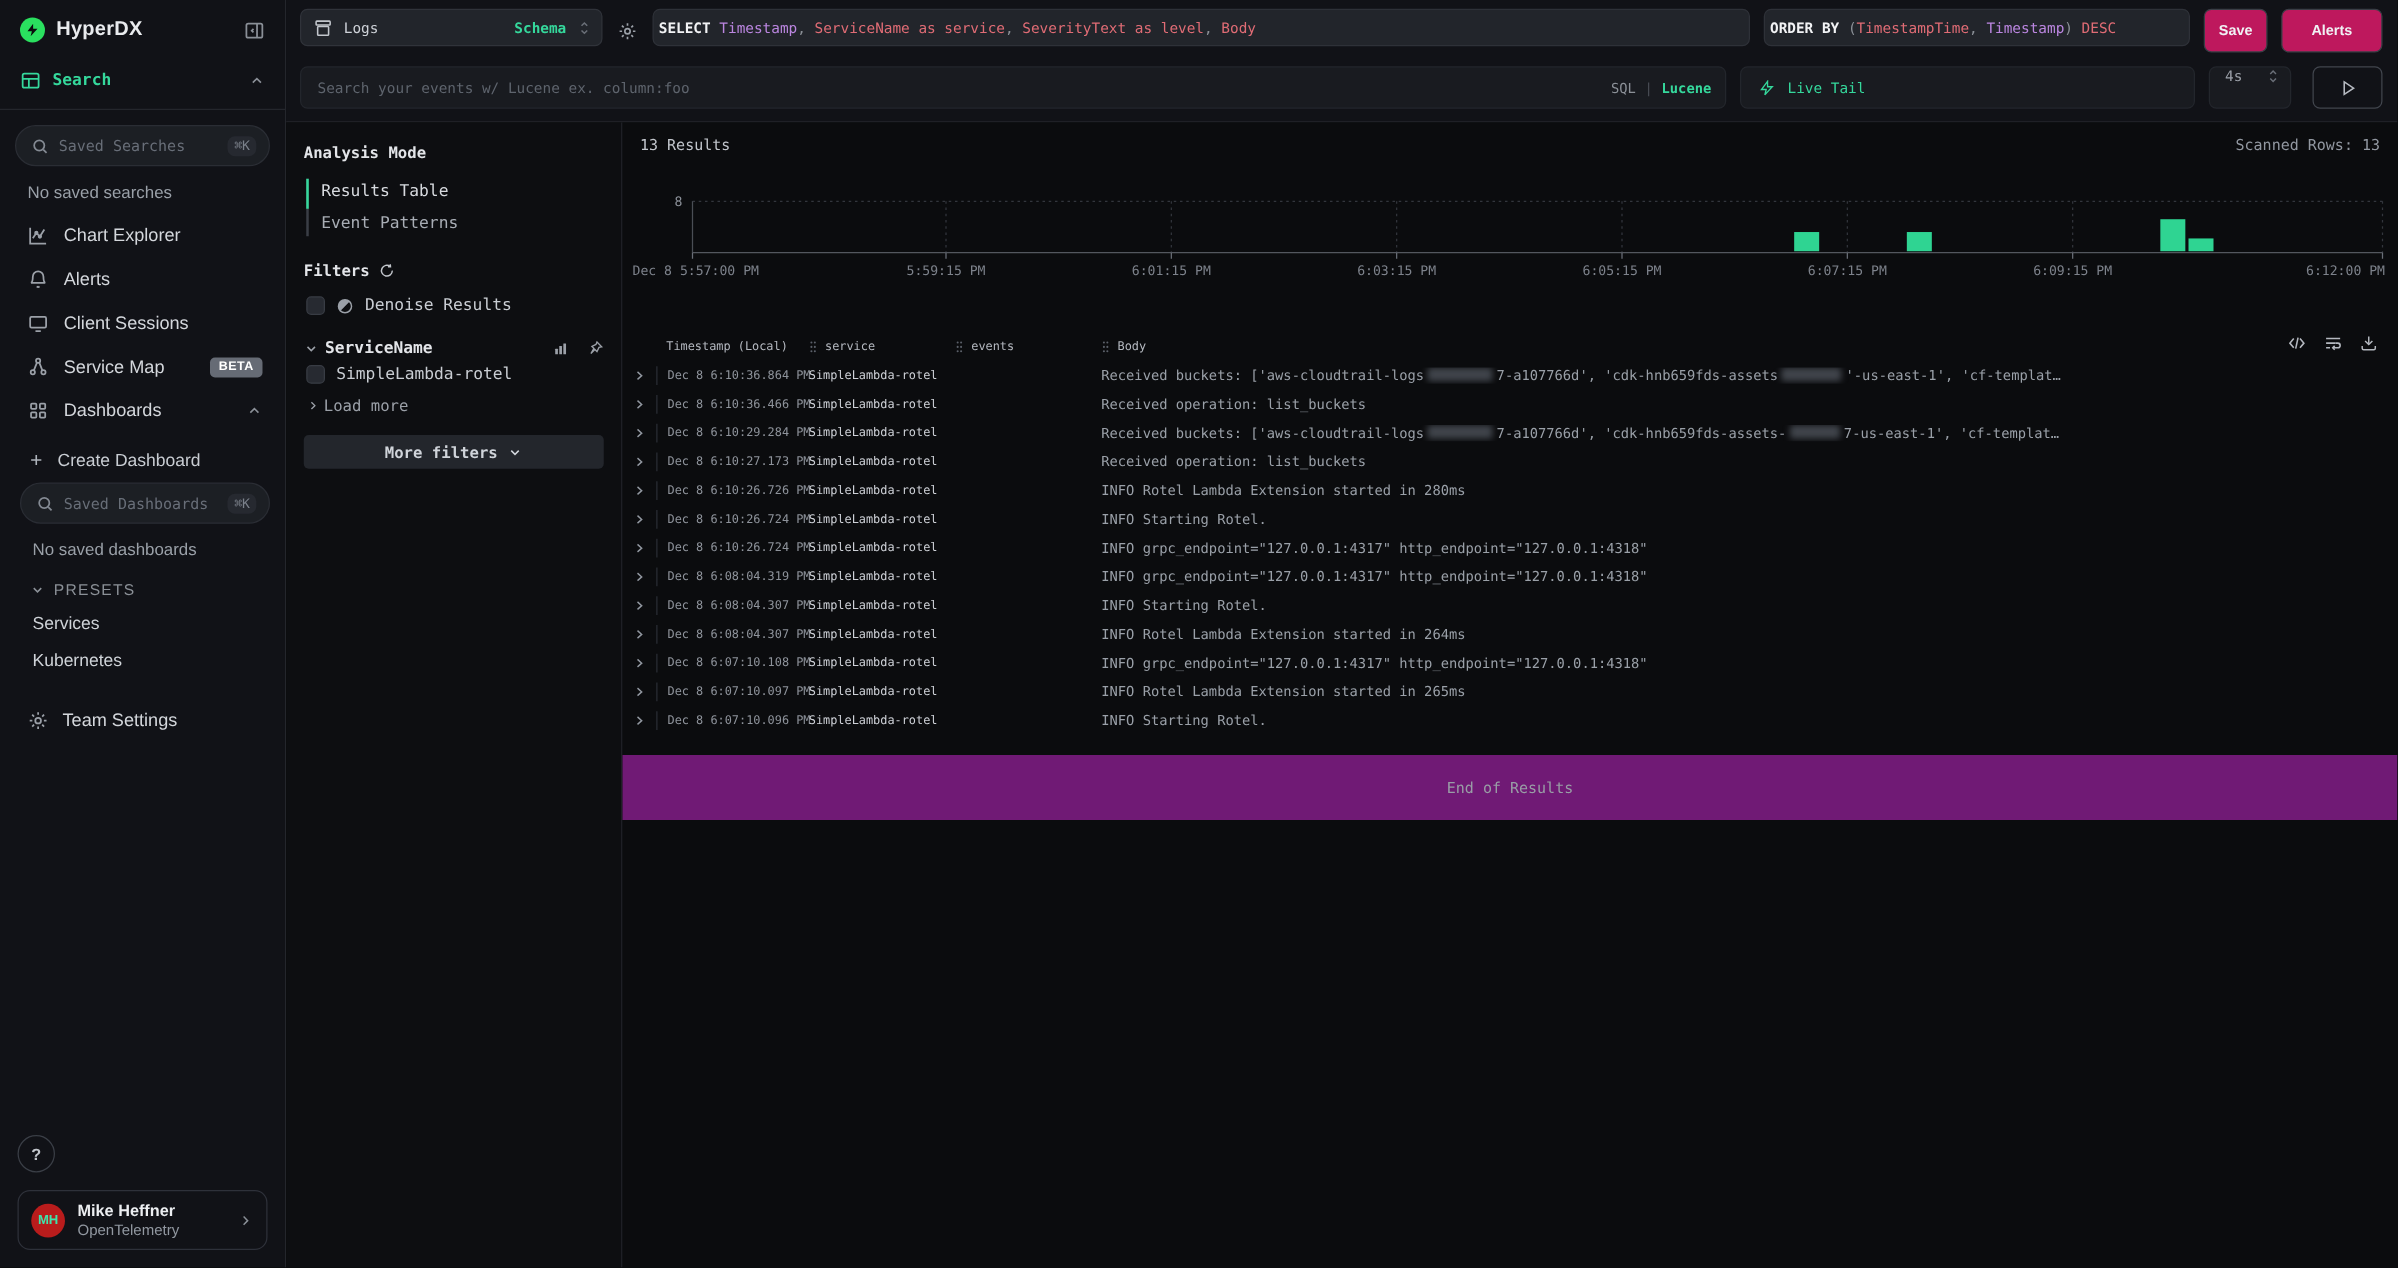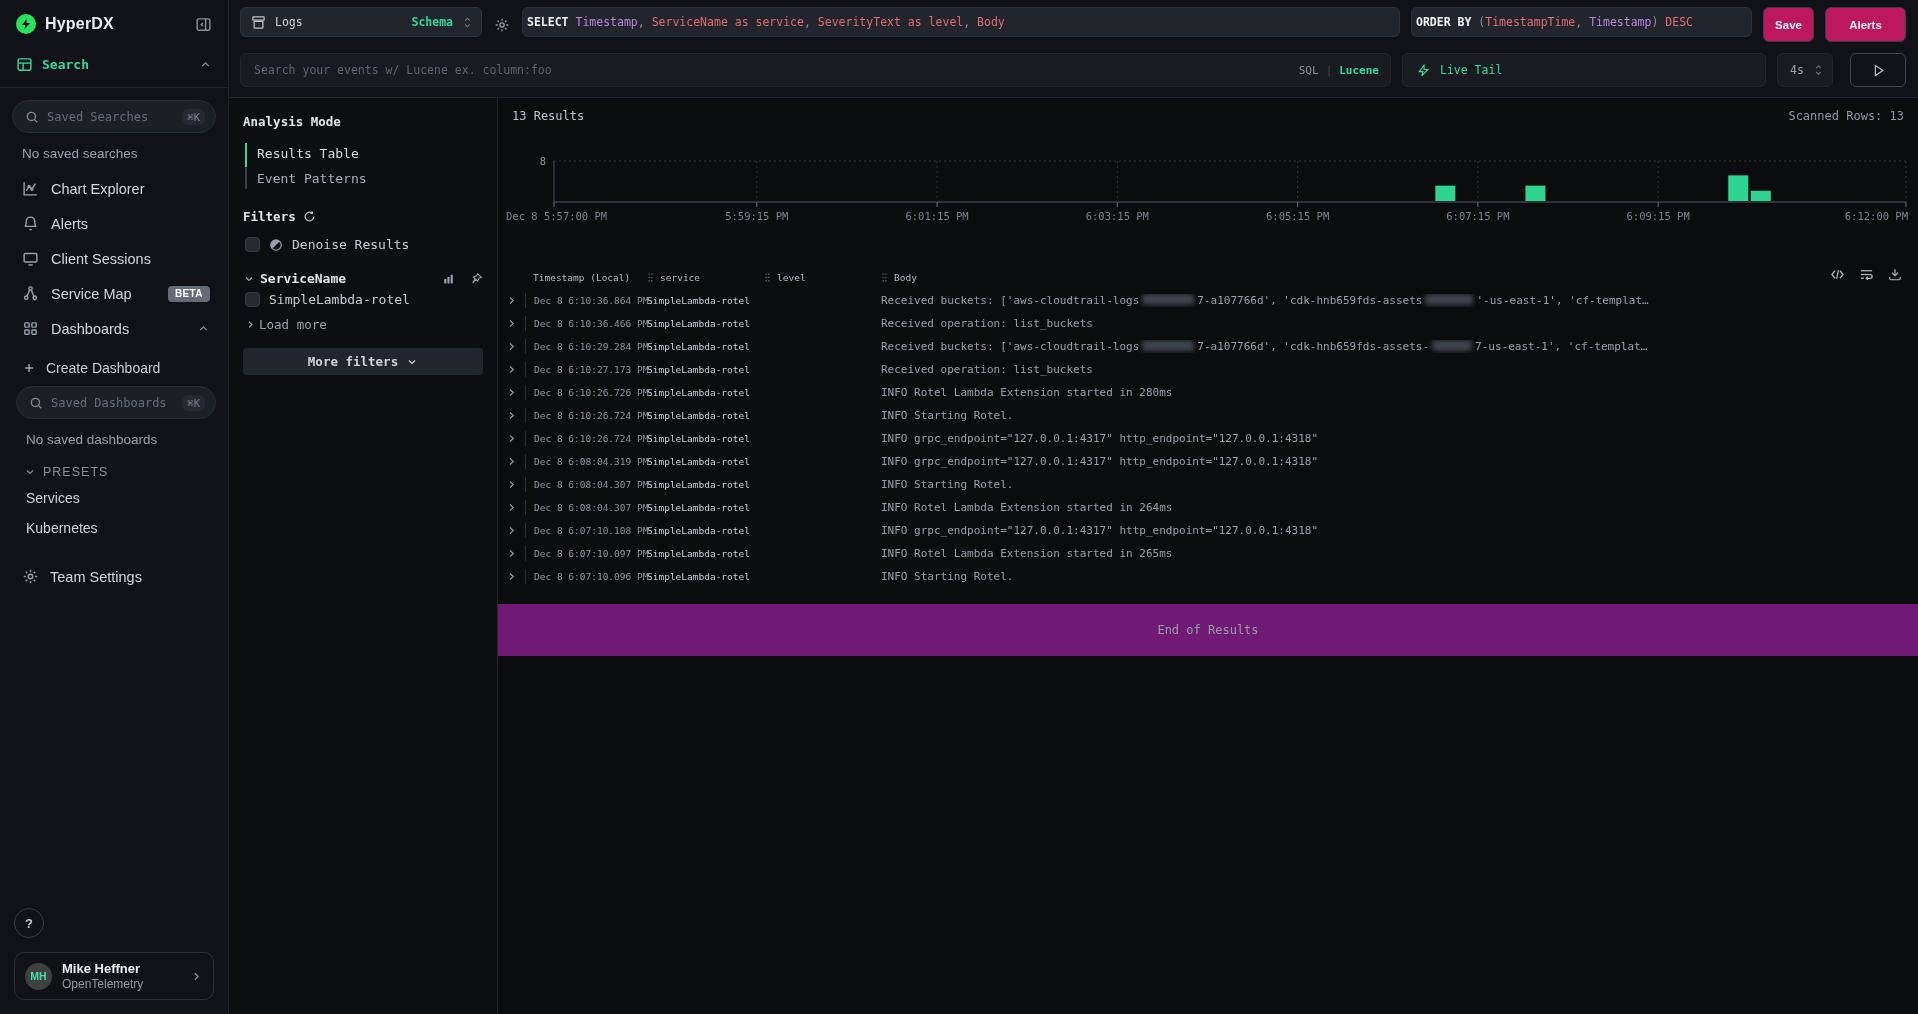--- a/index.html
+++ b/index.html
@@ -34,21 +34,21 @@
   .nav-item .nlbl{font-family:"Liberation Sans",sans-serif;font-size:14.5px;color:#d4d7dc;flex:1}
   .beta{background:#666b75;color:#fff;font-family:"Liberation Sans",sans-serif;font-size:10px;font-weight:bold;border-radius:4px;padding:2.5px 7px;letter-spacing:.4px}
   .sub{padding:4px 0 0 4px}
   .create-row{display:flex;align-items:center;gap:10px;padding:10px 6px;font-family:"Liberation Sans",sans-serif;font-size:14px;color:#c9cdd3}
   .presets-head{display:flex;align-items:center;gap:7px;padding:12px 6px 4px 8px;font-family:"Liberation Sans",sans-serif;font-size:12.5px;letter-spacing:1px;color:#8b9097}
   .preset-item{font-family:"Liberation Sans",sans-serif;font-size:14px;color:#cfd3d8;padding:7px 6px 7px 10px;cursor:pointer}
   .team-row{display:flex;align-items:center;gap:11px;padding:16px 10px;margin-top:8px;border-top:1px solid transparent;font-family:"Liberation Sans",sans-serif;font-size:14.5px;color:#d4d7dc}
   .sb-bottom{padding:10px 14px 14px 14px}
   .help-btn{width:30px;height:30px;border-radius:50%;border:1px solid #3a3e46;color:#c2c6cc;font-family:"Liberation Sans",sans-serif;font-size:13px;font-weight:bold;display:flex;align-items:center;justify-content:center;background:transparent;margin-bottom:14px;cursor:pointer}
   .user-card{display:flex;align-items:center;gap:10px;border:1px solid #2e313a;border-radius:10px;padding:8px 10px;cursor:pointer}
-  .avatar{width:27px;height:27px;border-radius:50%;background:#404040;color:#3fe3ab;font-family:"Liberation Sans",sans-serif;font-size:10.5px;font-weight:bold;display:flex;align-items:center;justify-content:center;flex:none}
+  .avatar{width:27px;height:27px;border-radius:50%;background:#b91c1c;color:#3fe3ab;font-family:"Liberation Sans",sans-serif;font-size:10.5px;font-weight:bold;display:flex;align-items:center;justify-content:center;flex:none}
   .user-meta{flex:1;min-width:0}
   .user-name{font-family:"Liberation Sans",sans-serif;font-size:13px;font-weight:bold;color:#eceef1}
   .user-org{font-family:"Liberation Sans",sans-serif;font-size:12px;color:#9298a1;margin-top:1px}
 
   
   .right{flex:1;display:flex;flex-direction:column;min-width:0;background:var(--bg-side)}
   .topbar{padding:7px 12px 10px 11px;border-bottom:1px solid var(--border)}
   .tb-row{display:flex;align-items:stretch;gap:11px}
   .tb-row + .tb-row{margin-top:11px}
   .src-box{width:242px;flex:none;background:var(--box);border:1px solid #30333a;border-radius:6px;display:flex;align-items:center;gap:9px;padding:0 8px 0 10px;height:30px;cursor:pointer}
@@ -65,21 +65,21 @@
   .tok-d{color:#8b9097}
   .btn{background:#be185d;border:1px solid #3a3e46;border-radius:6px;color:#f0f1f4;font-weight:bold;font-size:11.5px;height:35px;display:flex;align-items:center;justify-content:center;cursor:pointer}
   .btn.save{width:51px;flex:none}
   .btn.alerts{width:81px;flex:none}
   .search-wrap{flex:1;position:relative;min-width:0}
   .search-input{width:100%;height:34px;background:var(--input);border:1px solid #23262c;border-radius:6px;color:#c7cbd2;font:11.5px "DejaVu Sans Mono",monospace;padding:0 120px 0 13px;outline:none}
   .search-input::placeholder{color:#5e646d}
   .lang-toggle{position:absolute;right:12px;top:0;height:34px;display:flex;align-items:center;gap:7px;font-size:11px}
   .lang-sql{color:#8b9097}.lang-sep{color:#4a4e55}.lang-lucene{color:var(--green);font-weight:bold}
   .livetail{width:364px;flex:none;background:var(--input);border:1px solid #23262c;border-radius:6px;display:flex;align-items:center;gap:10px;padding:0 14px;height:34px;color:var(--green);font-size:11.5px;cursor:pointer}
-  .stepper{width:56px;flex:none;background:var(--input);border:1px solid #23262c;border-radius:6px;display:flex;align-items:center;height:34px;padding:0 8px 0 12px;gap:8px;cursor:pointer}
+  .stepper{width:66px;flex:none;background:var(--input);border:1px solid #23262c;border-radius:6px;display:flex;height:34px;padding:0 8px 0 12px;gap:8px;cursor:pointer}
   .stepper .val{flex:1;font-size:11.5px;color:#9ba0a8}
   .play-btn{width:56px;flex:none;height:34px;border:1px solid #41454d;border-radius:6px;background:transparent;display:flex;align-items:center;justify-content:center;cursor:pointer;margin-left:6px}
 
   .content{flex:1;display:flex;min-height:0;background:var(--bg)}
 
   
   .filters{width:269px;flex:none;border-right:1px solid var(--border);padding:16px 14px 0 14px;background:#0d0e11}
   .sec-title{font-size:12.5px;font-weight:bold;color:#e3e5e9;display:flex;align-items:center;gap:7px}
   .modes{position:relative;margin:12px 0 18px 2px;padding-left:12px}
   .modes:before{content:"";position:absolute;left:0;top:2px;bottom:2px;width:2px;background:#3a3e46}
@@ -498,21 +498,21 @@
                 <span>
                   <svg width="7" height="11" viewBox="0 0 10 16" fill="#5b6069">
                     <circle cx="3" cy="3" r="1.2"></circle>
                     <circle cx="7" cy="3" r="1.2"></circle>
                     <circle cx="3" cy="8" r="1.2"></circle>
                     <circle cx="7" cy="8" r="1.2"></circle>
                     <circle cx="3" cy="13" r="1.2"></circle>
                     <circle cx="7" cy="13" r="1.2"></circle>
                   </svg>
                 </span>
-                <span>level</span>
+                <span>events</span>
               </div>
             <div class="th">
                 <span>
                   <svg width="7" height="11" viewBox="0 0 10 16" fill="#5b6069">
                     <circle cx="3" cy="3" r="1.2"></circle>
                     <circle cx="7" cy="3" r="1.2"></circle>
                     <circle cx="3" cy="8" r="1.2"></circle>
                     <circle cx="7" cy="8" r="1.2"></circle>
                     <circle cx="3" cy="13" r="1.2"></circle>
                     <circle cx="7" cy="13" r="1.2"></circle>

